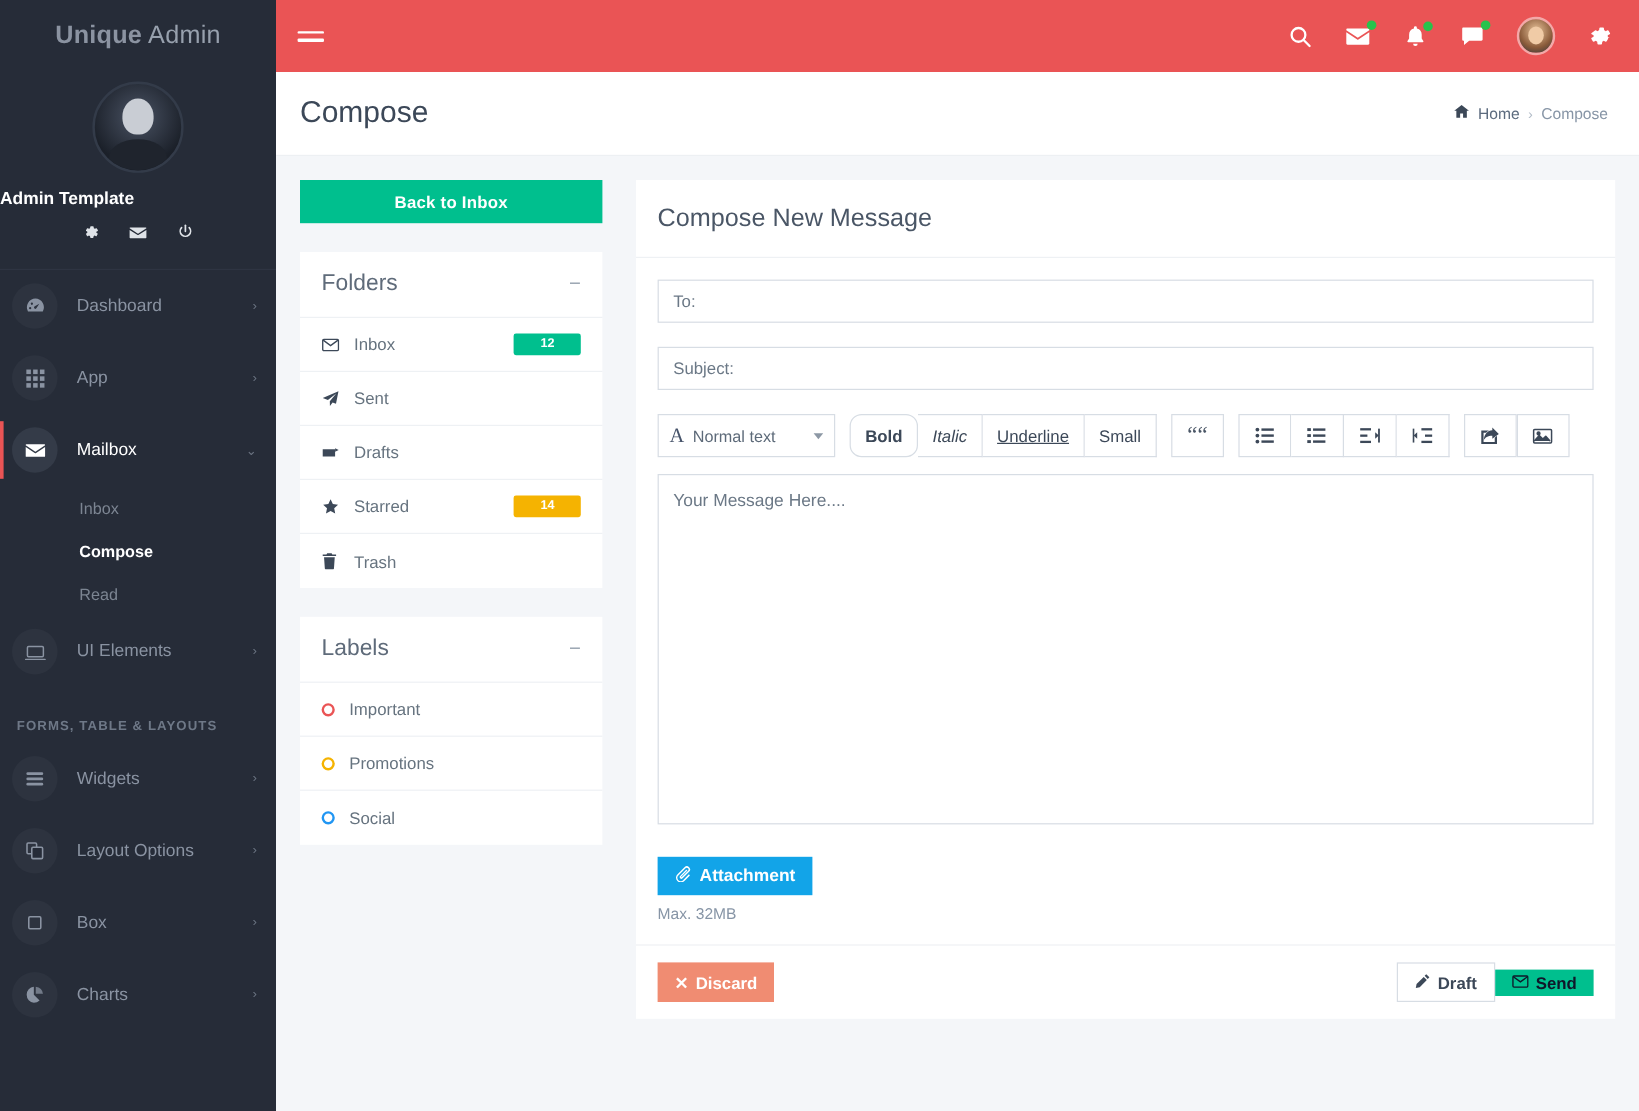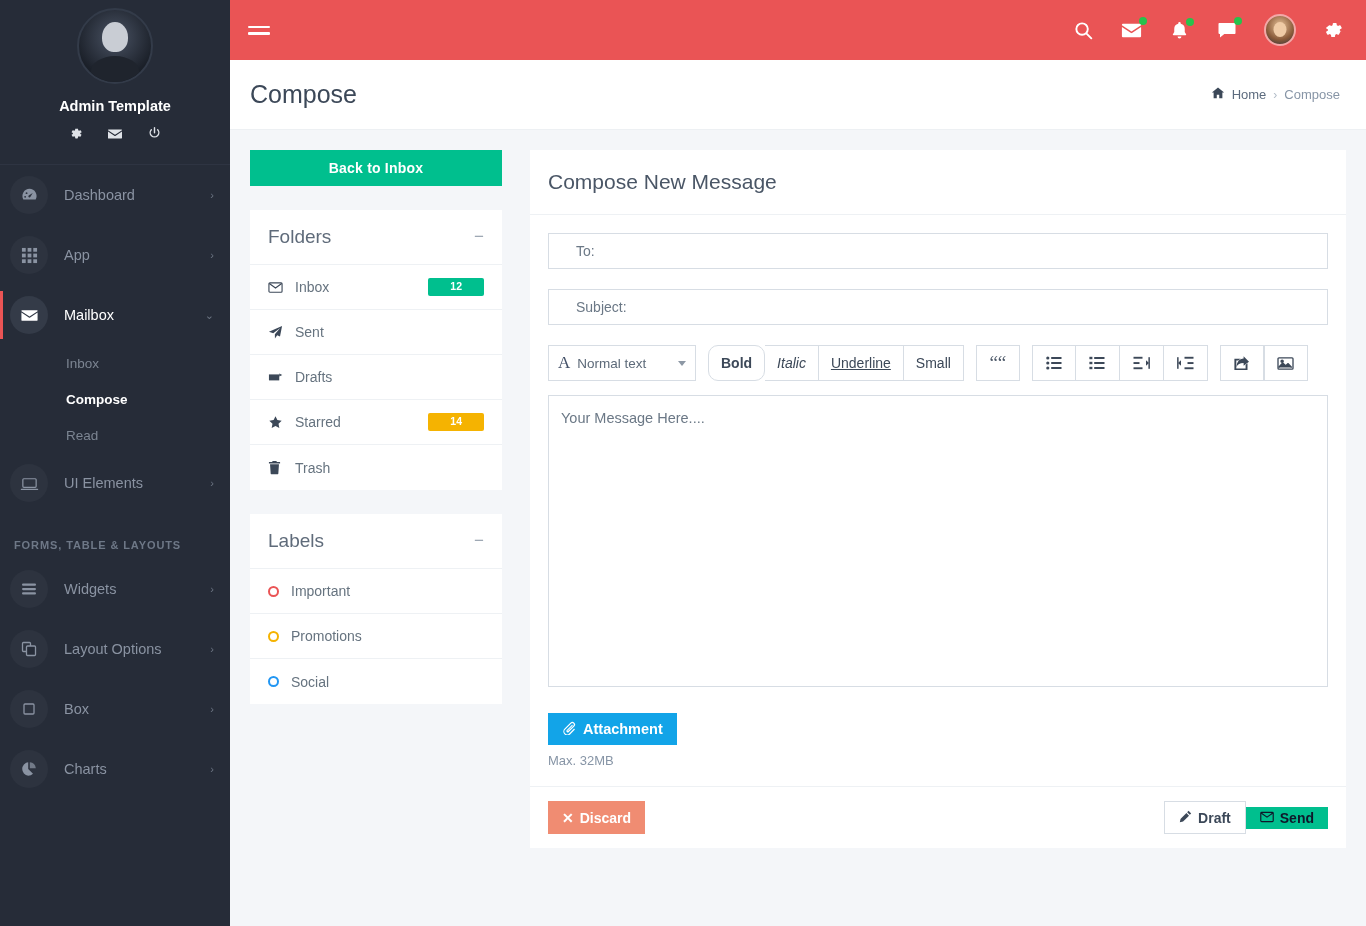--- a/index.html
+++ b/index.html
@@ -14,21 +14,21 @@
   .sidebar {
     width: 230px; flex: 0 0 230px; height: 926px;
     background: #262c38; overflow: hidden; position: relative;
   }
   .brand {
     height: 60px; display: flex; align-items: center; justify-content: center;
     font-size: 21px; color: #9aa3b0; letter-spacing: .2px;
   }
   .brand b { color: #8b93a1; font-weight: 700; margin-right: 5px; }
   .brand span { font-weight: 400; color: #97a0ad; }
-  .profile { padding: 8px 0 22px; text-align: center;
+  .profile { padding: 8px 0 22px; 
              border-bottom: 1px solid #2e3442; }
   .avatar-big {
     width: 76px; height: 76px; border-radius: 50%; margin: 0 auto 14px;
     background: radial-gradient(circle at 50% 38%, #4a5364 0%, #1b2029 70%);
     border: 2px solid #333b49; position: relative; overflow: hidden;
   }
   .avatar-big::before {
     content: ""; position: absolute; left: 50%; top: 17%;
     width: 26px; height: 30px; border-radius: 50% 50% 45% 45%;
     background: #c9cdd4; transform: translateX(-50%);
@@ -145,21 +145,21 @@
   }
 
   
   .rightcol { flex: 1; min-width: 0; }
   .card { background: #fff; }
   .card-head { padding: 20px 18px; border-bottom: 1px solid #eef1f4; }
   .card-head h2 { font-size: 21px; color: #4a5666; font-weight: 400; }
   .card-body { padding: 18px; }
   .field {
     width: 100%; height: 36px; border: 1px solid #d7dde4; background: #fff;
-    padding: 0 27px; font-size: 14px; color: #0f172a; font-family: inherit;
+    padding: 0 12px; font-size: 14px; color: #0f172a; font-family: inherit;
     margin-bottom: 20px; outline: none;
   }
   .field::placeholder { color: #6b7886; opacity: 1; }
 
   .toolbar { display: flex; gap: 0; margin-bottom: 14px; flex-wrap: nowrap; }
   .tb-select {
     display: flex; align-items: center; gap: 7px; height: 36px; padding: 0 9px;
     border: 1px solid #d7dde4; background: #fff; color: #5d6a79; font-size: 13.5px;
     cursor: pointer; margin-right: 12px; min-width: 148px;
   }
@@ -217,20 +217,24 @@
     display: inline-flex; align-items: center; gap: 6px;
   }
 </style>
 </head>
 <body>
 
 <div class="app">
 
   <aside class="sidebar">
 
+    <div class="brand">
+      <b>Unique</b>
+        <span>Admin</span>
+    </div>
 
     <div class="profile">
       <div class="avatar-big"></div>
       <div class="profile-name">Admin Template</div>
       <div class="profile-icons">
         <span class="pi">
           <svg width="15" height="15" viewBox="0 0 16 16" fill="currentColor">
               <path d="M8 5.2a2.8 2.8 0 100 5.6 2.8 2.8 0 000-5.6zm0 4.2a1.4 1.4 0 110-2.8 1.4 1.4 0 010 2.8z"></path>
               <path d="M14.3 9.1l-1.2-.6a5.3 5.3 0 000-1l1.2-.6a.5.5 0 00.2-.6l-.9-1.6a.5.5 0 00-.6-.2l-1.2.5a5.2 5.2 0 00-.9-.5l-.2-1.3a.5.5 0 00-.5-.4H8.2a.5.5 0 00-.5.4l-.2 1.3c-.3.1-.6.3-.9.5l-1.2-.5a.5.5 0 00-.6.2l-.9 1.6a.5.5 0 00.2.6l1.2.6a5.3 5.3 0 000 1l-1.2.6a.5.5 0 00-.2.6l.9 1.6c.1.2.4.3.6.2l1.2-.5c.3.2.6.4.9.5l.2 1.3c0 .2.2.4.5.4h1.8c.2 0 .4-.2.5-.4l.2-1.3c.3-.1.6-.3.9-.5l1.2.5c.2.1.5 0 .6-.2l.9-1.6a.5.5 0 00-.2-.6z"></path>
             </svg>

